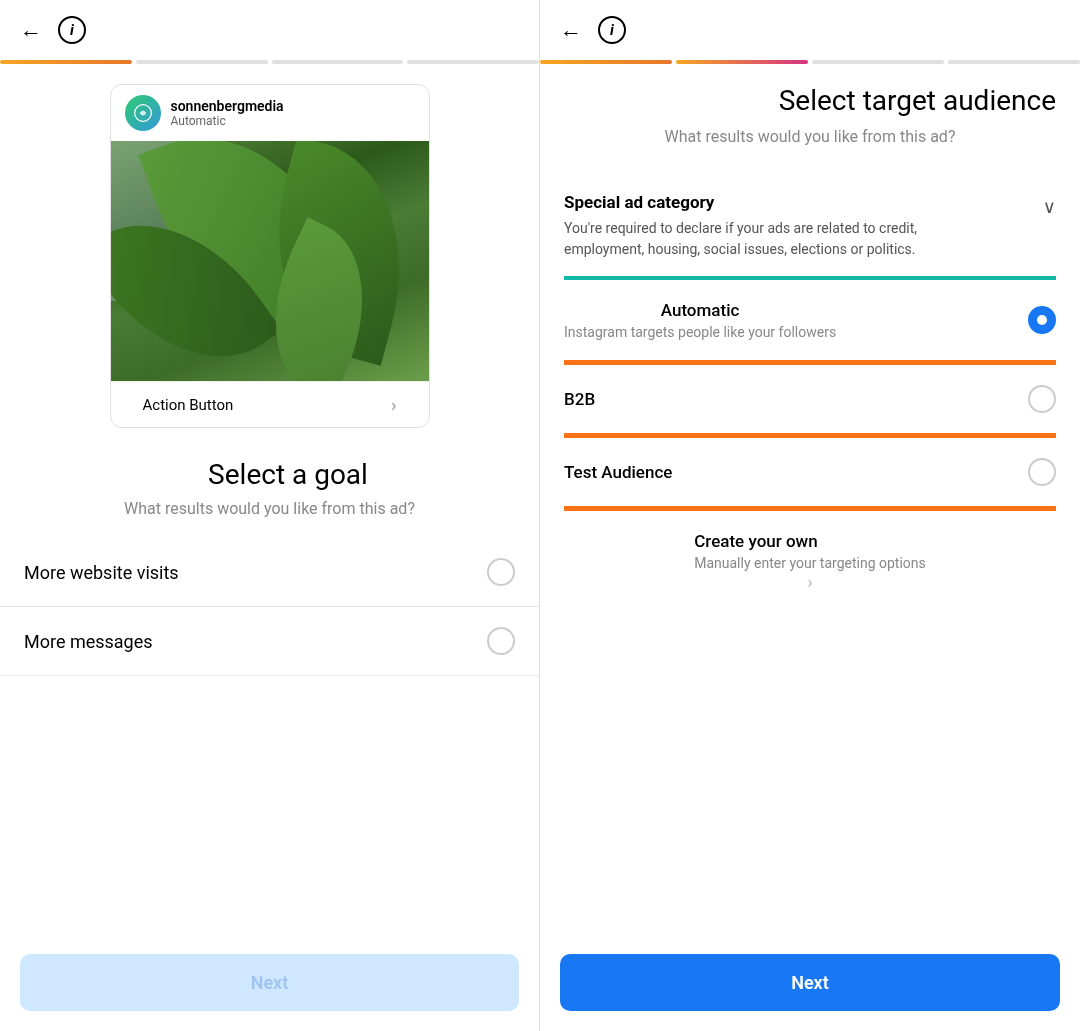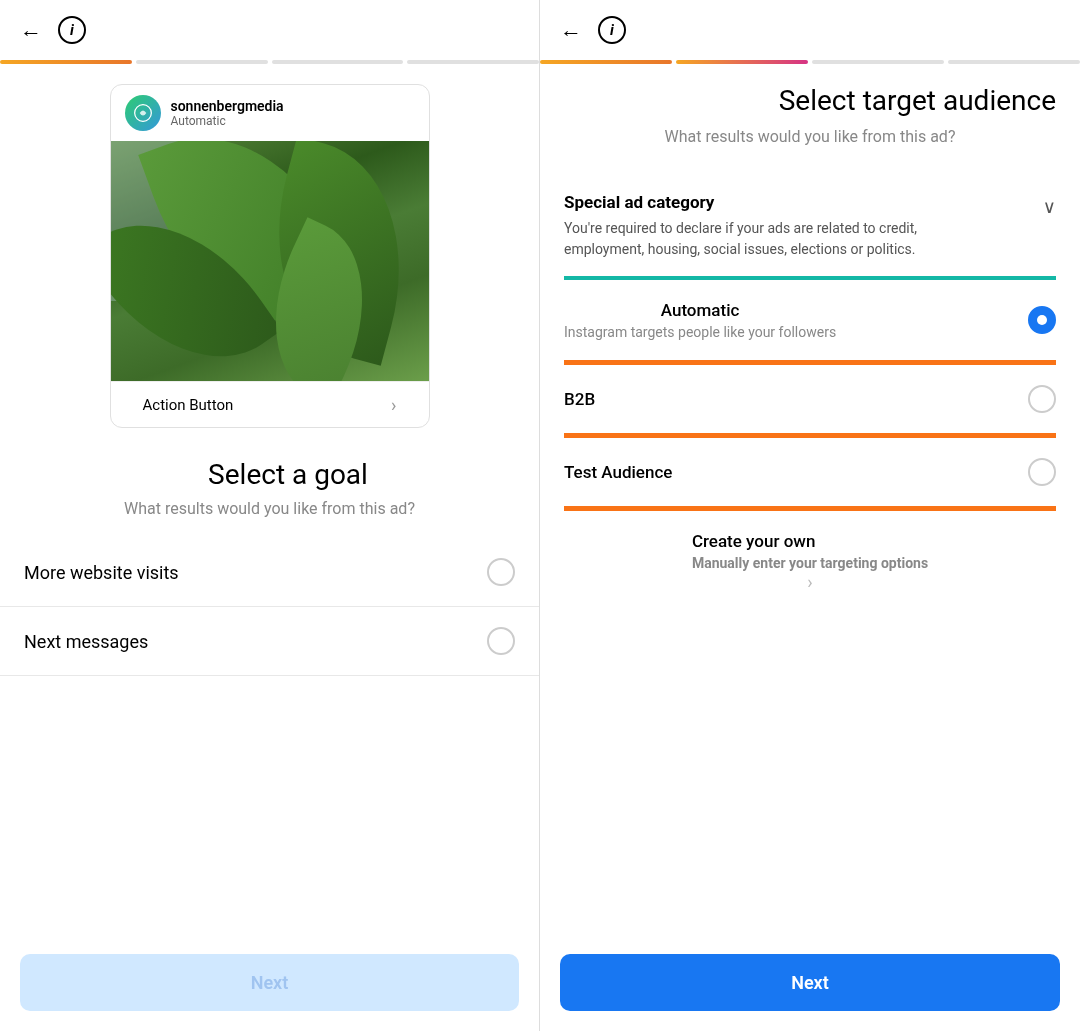--- a/index.html
+++ b/index.html
@@ -368,21 +368,20 @@
     .create-own-content {}
     .create-own-title {
       font-size: 17px;
       color: #000;
       font-weight: 500;
     }
     .create-own-subtitle {
       font-size: 14px;
       color: #888;
       margin-top: 4px;
-      font-weight: bold;
     }
 
     .chevron-right {
       color: #bbb;
       font-size: 18px;
     }
 
     
     .next-btn-right {
       margin: 0 0 0 0;
@@ -453,21 +452,21 @@
     </div>
 
     <div class="select-goal-title">Select a goal</div>
     <div class="select-goal-subtitle">What results would you like from this ad?</div>
 
     <div class="goal-option">
       <span class="goal-option-label">More website visits</span>
       <div class="radio-circle"></div>
     </div>
     <div class="goal-option">
-      <span class="goal-option-label">Next messages</span>
+      <span class="goal-option-label">More messages</span>
       <div class="radio-circle"></div>
     </div>
 
     <div class="spacer"></div>
 
     <div class="next-btn-left">Next</div>
   </div>
 </div>
 
 <div class="right-panel">

